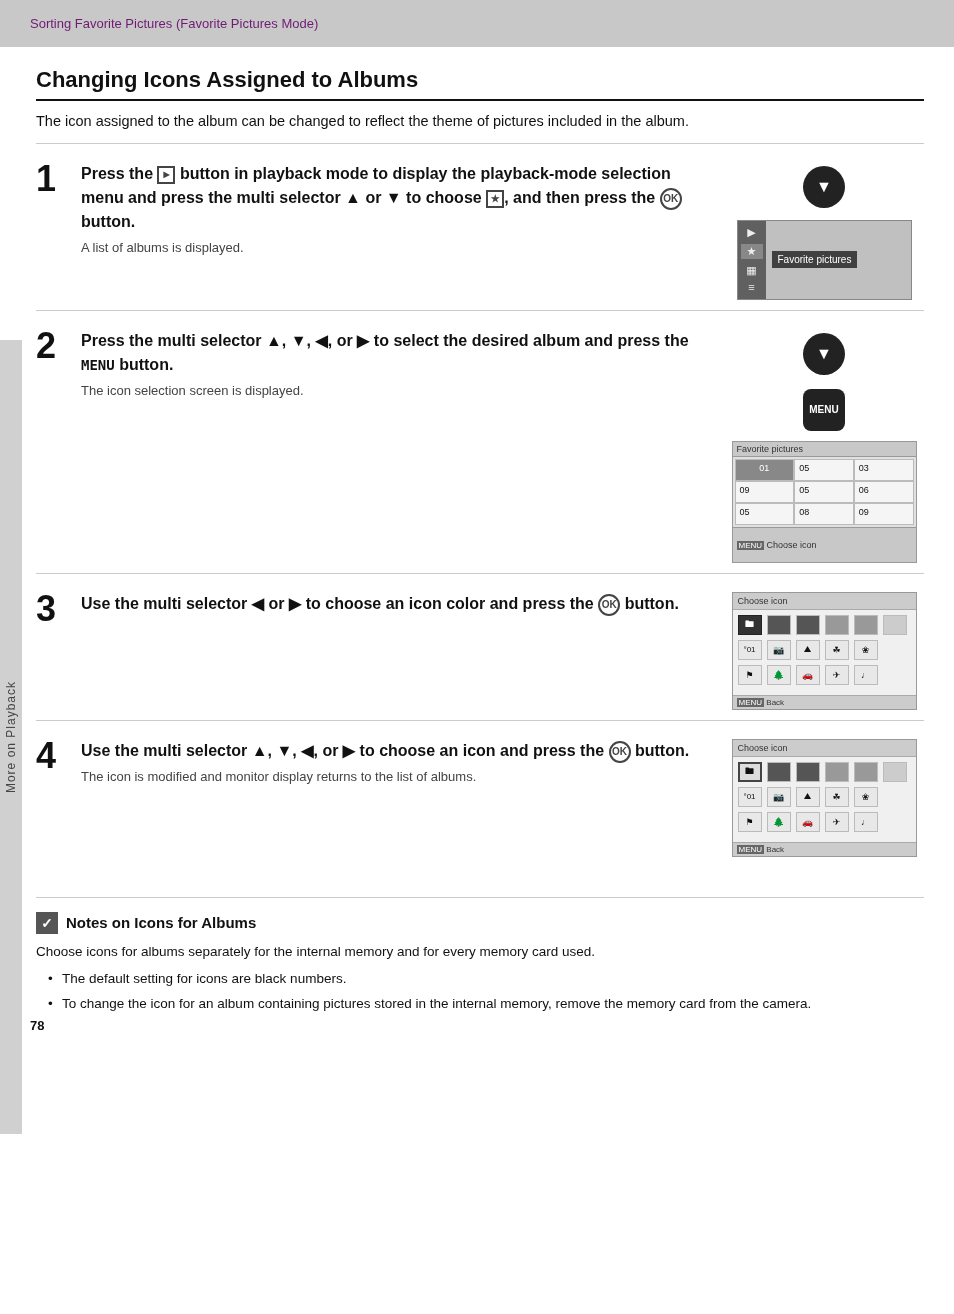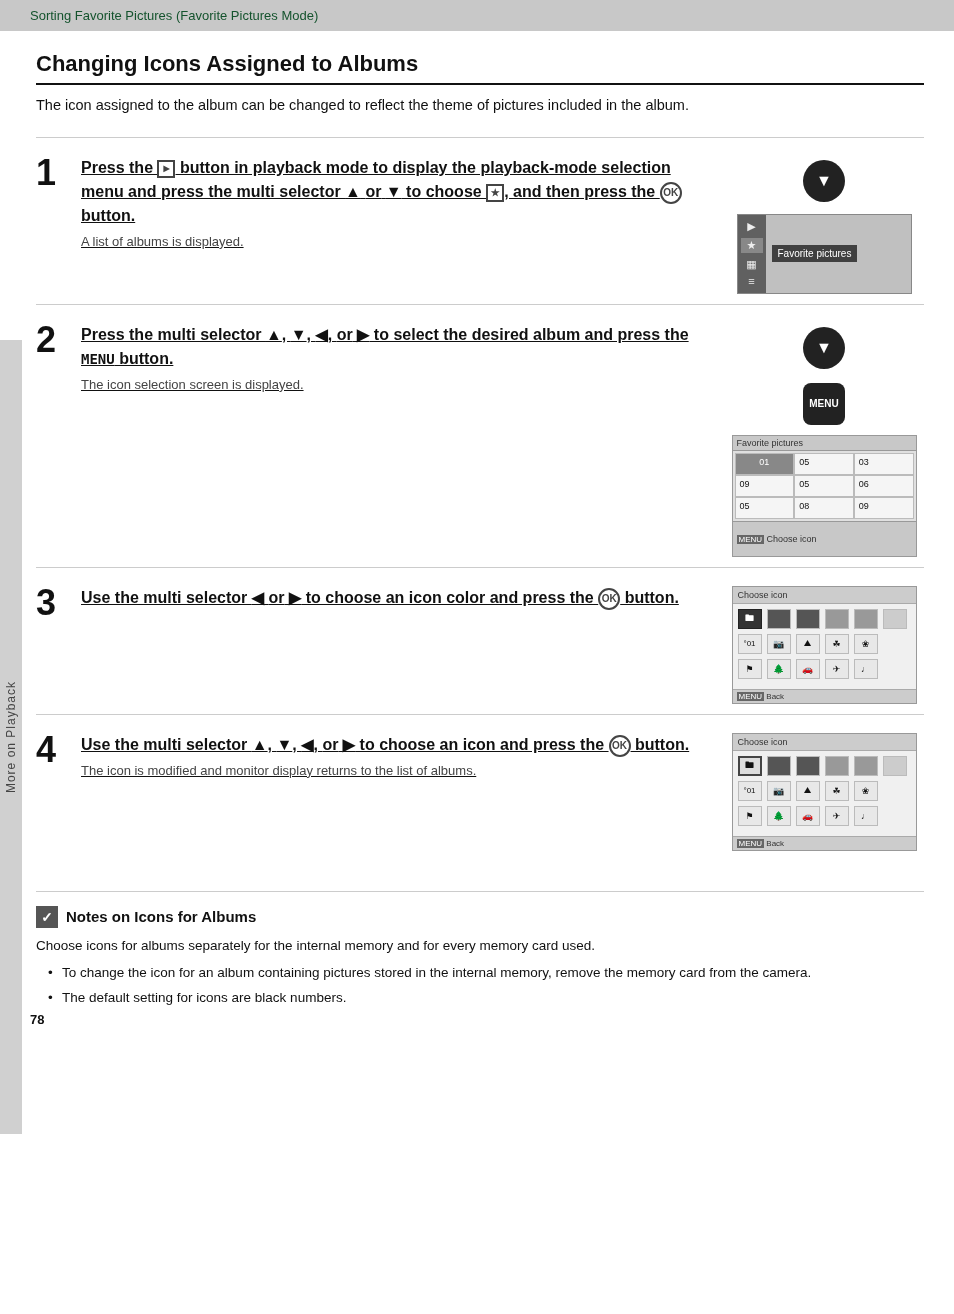--- a/index.html
+++ b/index.html
@@ -8,41 +8,41 @@
       min-height: 1314px;
       font-family: 'Arial', sans-serif;
       font-size: 15px;
       background: #fff;
       color: #111;
       position: relative;
     }
 
     .top-bar {
       background: #c8c8c8;
-      padding: 8px 30px;
+      padding: 16px 30px;
       font-size: 13px;
-      color: #14532d;
+      color: #701a75;
     }
 
     .main-content {
       padding: 20px 30px 30px 30px;
       position: relative;
     }
 
     .page-title {
       font-size: 22px;
       font-weight: bold;
       margin-bottom: 10px;
       border-bottom: 2px solid #111;
       padding-bottom: 6px;
     }
 
     .intro-text {
       font-size: 14.5px;
-      margin-bottom: 20px;
+      margin-bottom: 10px;
       line-height: 1.5;
     }
 
     
     .step-row {
       display: flex;
       flex-direction: row;
       border-top: 1px solid #ccc;
       padding: 18px 0 10px 0;
       align-items: flex-start;
@@ -52,21 +52,20 @@
       font-size: 36px;
       font-weight: bold;
       min-width: 45px;
       margin-top: -4px;
       color: #111;
     }
 
     .step-body {
       flex: 1;
       padding-right: 10px;
-      text-decoration: underline;
     }
 
     .step-instruction {
       font-size: 16px;
       font-weight: bold;
       line-height: 1.5;
       margin-bottom: 6px;
     }
 
     .step-note {
@@ -554,20 +553,20 @@
     </div>
   </div>
 
   <div class="notes-section">
     <div class="notes-header">
       <div class="notes-check-icon">✓</div>
       <span>Notes on Icons for Albums</span>
     </div>
     <p class="notes-text">Choose icons for albums separately for the internal memory and for every memory card used.</p>
     <ul class="notes-list">
+      <li>The default setting for icons are black numbers.</li>
       <li>To change the icon for an album containing pictures stored in the internal memory, remove the memory card from the camera.</li>
-      <li>The default setting for icons are black numbers.</li>
     </ul>
   </div>
 
   <div class="page-number">78</div>
 
 </div>
 
 </body></html>

